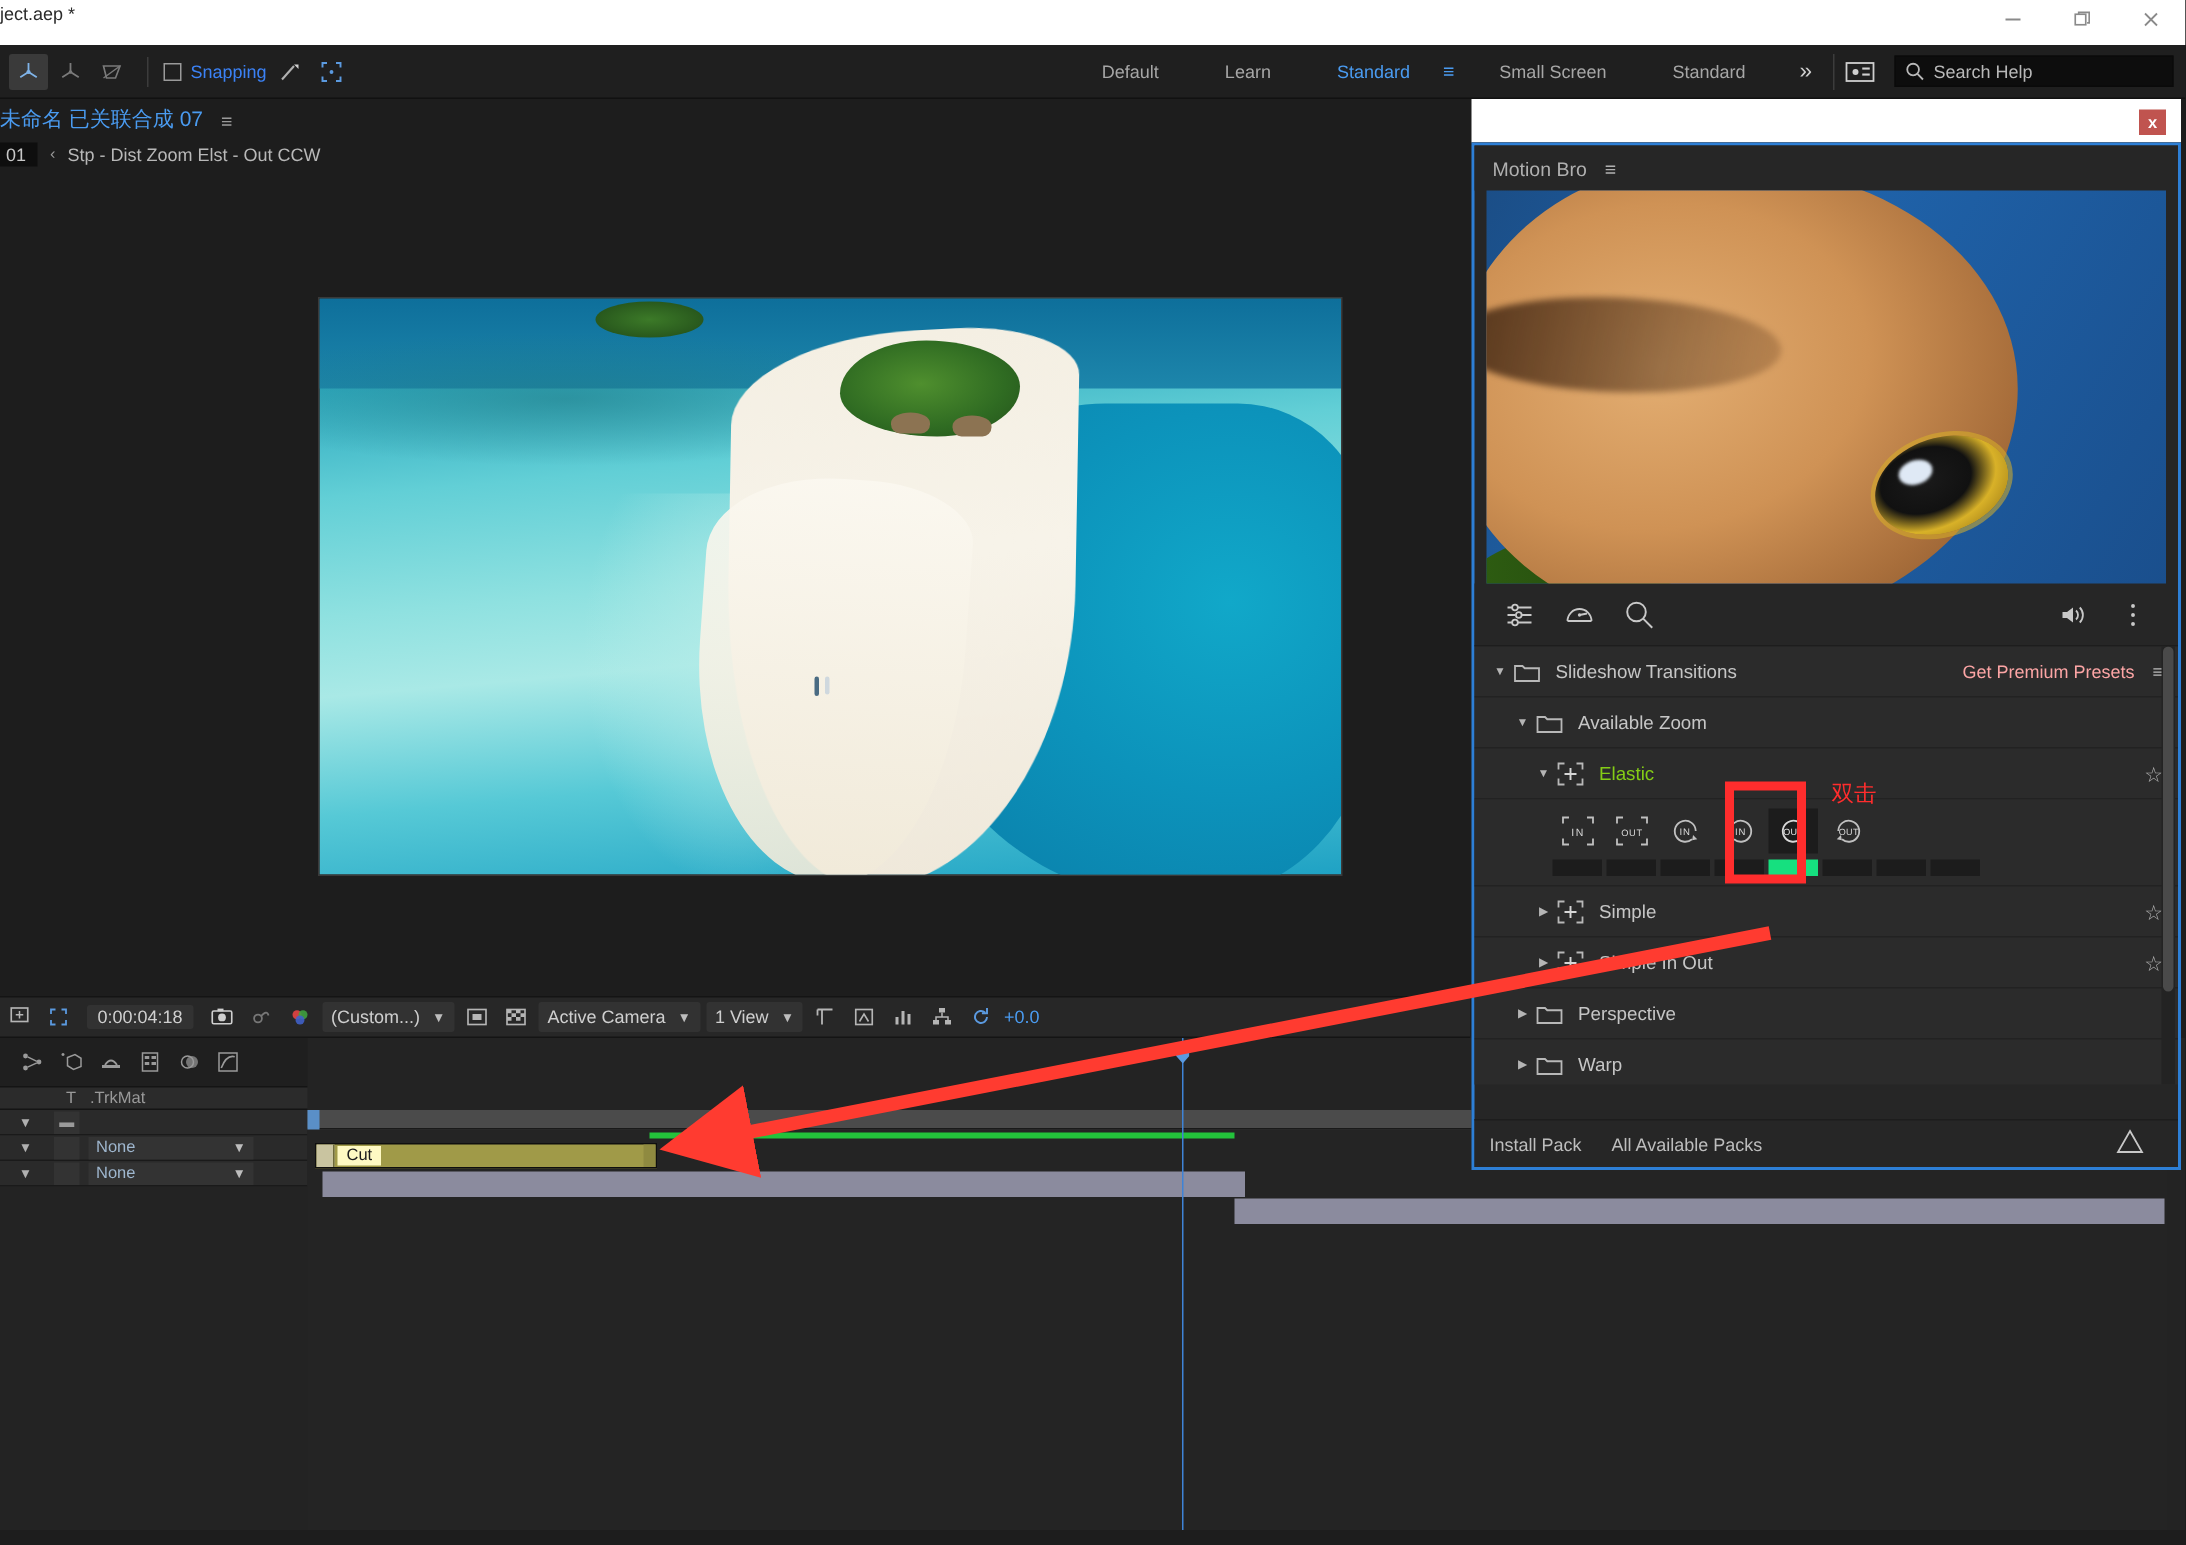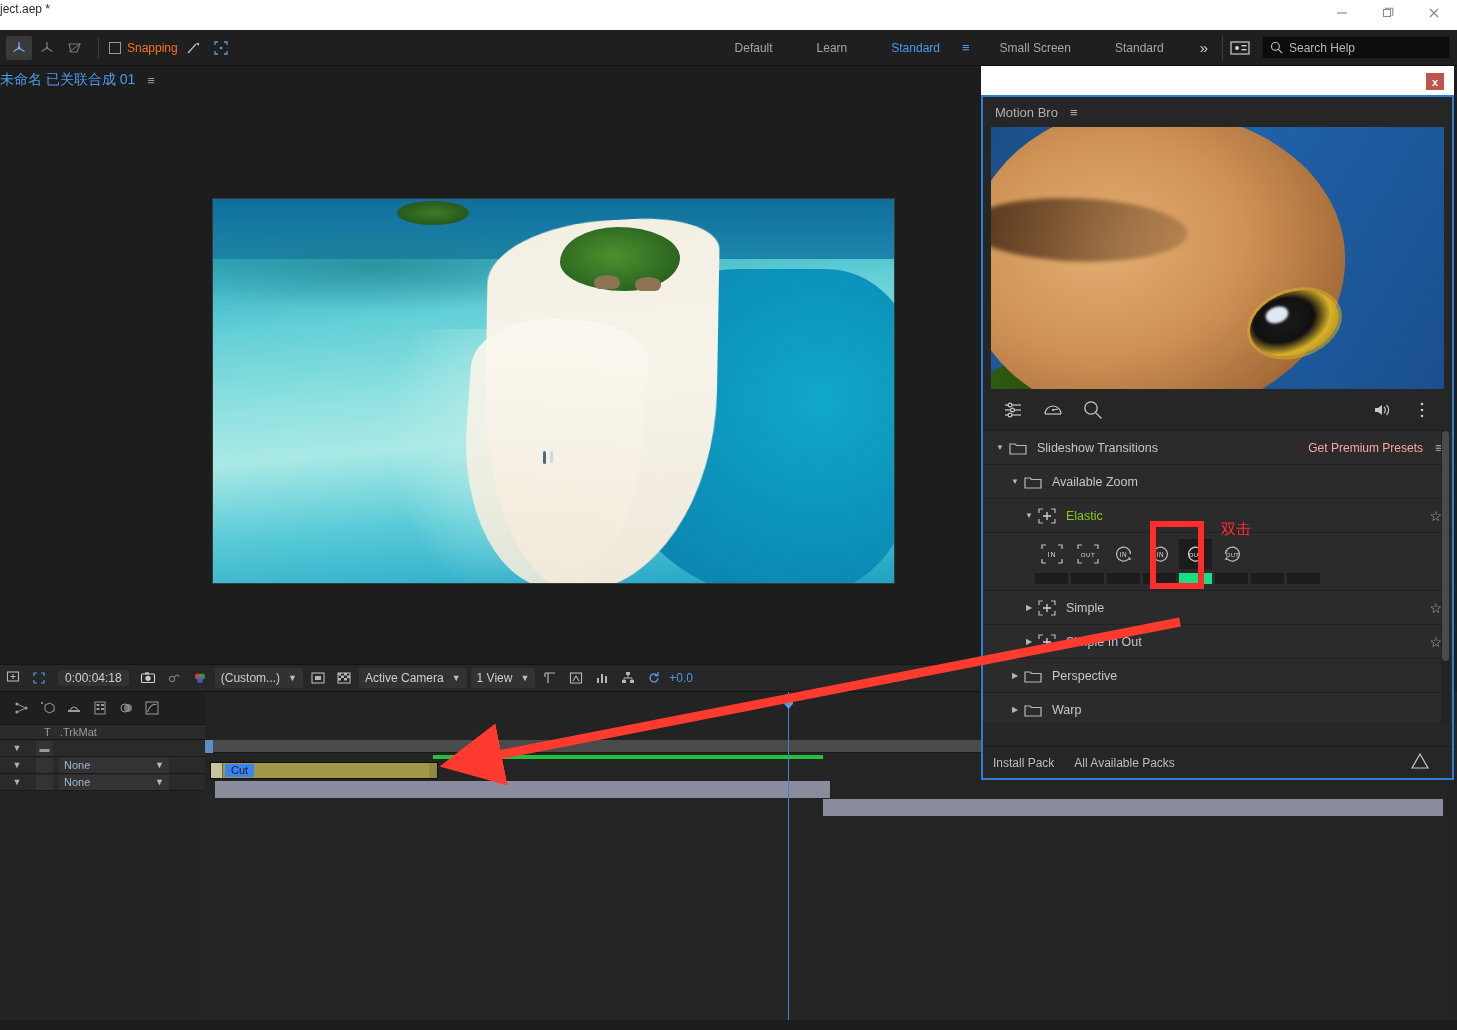--- a/index.html
+++ b/index.html
@@ -33,21 +33,21 @@
     background: #1f1f1f; border-bottom: 1px solid #111;
     display: flex; align-items: center;
   }
   .tool-group { display: flex; align-items: center; gap: 2px; padding-left: 6px; }
   .tool-btn {
     width: 26px; height: 24px; display: flex; align-items: center; justify-content: center;
     color: #9a9a9a; border-radius: 2px;
   }
   .tool-btn.active { background: #3a3a3a; color: #cfcfcf; }
   .vsep { width: 1px; height: 20px; background: #3c3c3c; margin: 0 8px; }
-  .snapping { display: flex; align-items: center; gap: 6px; color: #f97316; font-size: 12px; }
+  .snapping { display: flex; align-items: center; gap: 6px; color: #3b82f6; font-size: 12px; }
   .chkbox { width: 12px; height: 12px; border: 1px solid #9a9a9a; }
 
   .ws-bar { margin-left: auto; display: flex; align-items: center; height: 36px; }
   .ws-item {
     color: #a6a6a6; font-size: 12px; padding: 0 22px; height: 36px;
     display: flex; align-items: center;
   }
   .ws-item.sel { color: #4a9bf0; }
   .ws-ham { color: #4a9bf0; font-size: 13px; padding-right: 8px; display:flex; align-items:center; height:36px; }
   .ws-more { color: #cfcfcf; font-size: 15px; padding: 0 14px; display: flex; align-items: center; height: 36px; }
@@ -191,21 +191,21 @@
   .grid-bg { position:absolute; left:0; top:0; width:100%; height:100%;
     background: #242424; }
   .workarea { position:absolute; left:0; top:0; width:1240px; height:13px; background:#4b4b4b; border-bottom:1px solid #1a1a1a; }
   .wa-handle { position:absolute; left:0; top:0; width:8px; height:13px; background:#5a8fc7; }
   .greenbar { position:absolute; left:228px; top:15px; width:390px; height:4px; background:#23c23b; }
   .clip {
     position:absolute; height:17px; border:1px solid #0f0f0f;
   }
   .clip.cut { left:5px; top:22px; width:228px; background:#a09a48; display:flex; align-items:center; }
   .clip.cut .knob { width:12px; height:15px; background:#c9c4a0; border-right:1px solid #6d6a3a; }
-  .clip.cut .lbl { color:#1c1c1c; font-size:11px; background:#3b82f6; padding:0 6px; margin-left:2px; line-height:13px; }
+  .clip.cut .lbl { color:#1c1c1c; font-size:11px; background:#fef9c3; padding:0 6px; margin-left:2px; line-height:13px; }
   .clip.cut .tail { position:absolute; right:0; top:0; width:8px; height:15px; background:#8f8a40; }
   .clip.a { left:10px; top:41px; width:615px; background:#8b8b9e; border:none; }
   .clip.b { left:618px; top:59px; width:620px; background:#8b8b9e; border:none; }
   .playhead { position:absolute; left:583px; top:-48px; width:1px; height:338px; background:#3f83d6; }
   .ph-head { position:absolute; left:579px; top:-44px; width:9px; height:13px; background:#5a9ae0; clip-path: polygon(0 0,100% 0,100% 60%,50% 100%,0 60%); }
 
   .bottom-strip { position:absolute; left:0; bottom:0; width:1457px; height:10px; background:#1d1d1d; }
 
   
   .mb-wrap { position:absolute; left:981px; top:66px; width:473px; height:714px; }
@@ -394,23 +394,28 @@
             <circle cx="5.4" cy="5.4" r="3.9" fill="none" stroke="#b8b8b8" stroke-width="1.2"></circle>
             <line x1="8.3" y1="8.3" x2="12" y2="12" stroke="#b8b8b8" stroke-width="1.2"></line>
           </svg>
         <span>Search Help</span>
       </div>
     </div>
   </div>
 
   <div class="comp-tabs">
     <div class="comp-tab">
-      <span>未命名 已关联合成 01</span>
+      <span>未命名 已关联合成 07</span>
       <span class="ham">≡</span>
     </div>
+  </div>
+  <div class="comp-bread">
+    <span class="bread-chip">01</span>
+    <span class="bread-arrow">‹</span>
+    <span class="bread-name">Stp - Dist Zoom Elst - Out CCW</span>
   </div>
 
   <div class="viewer">
     <div class="canvas">
       <div class="sea-dark"></div>
       <div class="sea-reef"></div>
       <div class="deep-right"></div>
       <div class="shallow"></div>
       <div class="sandbar"></div>
       <div class="sandbar2"></div>

